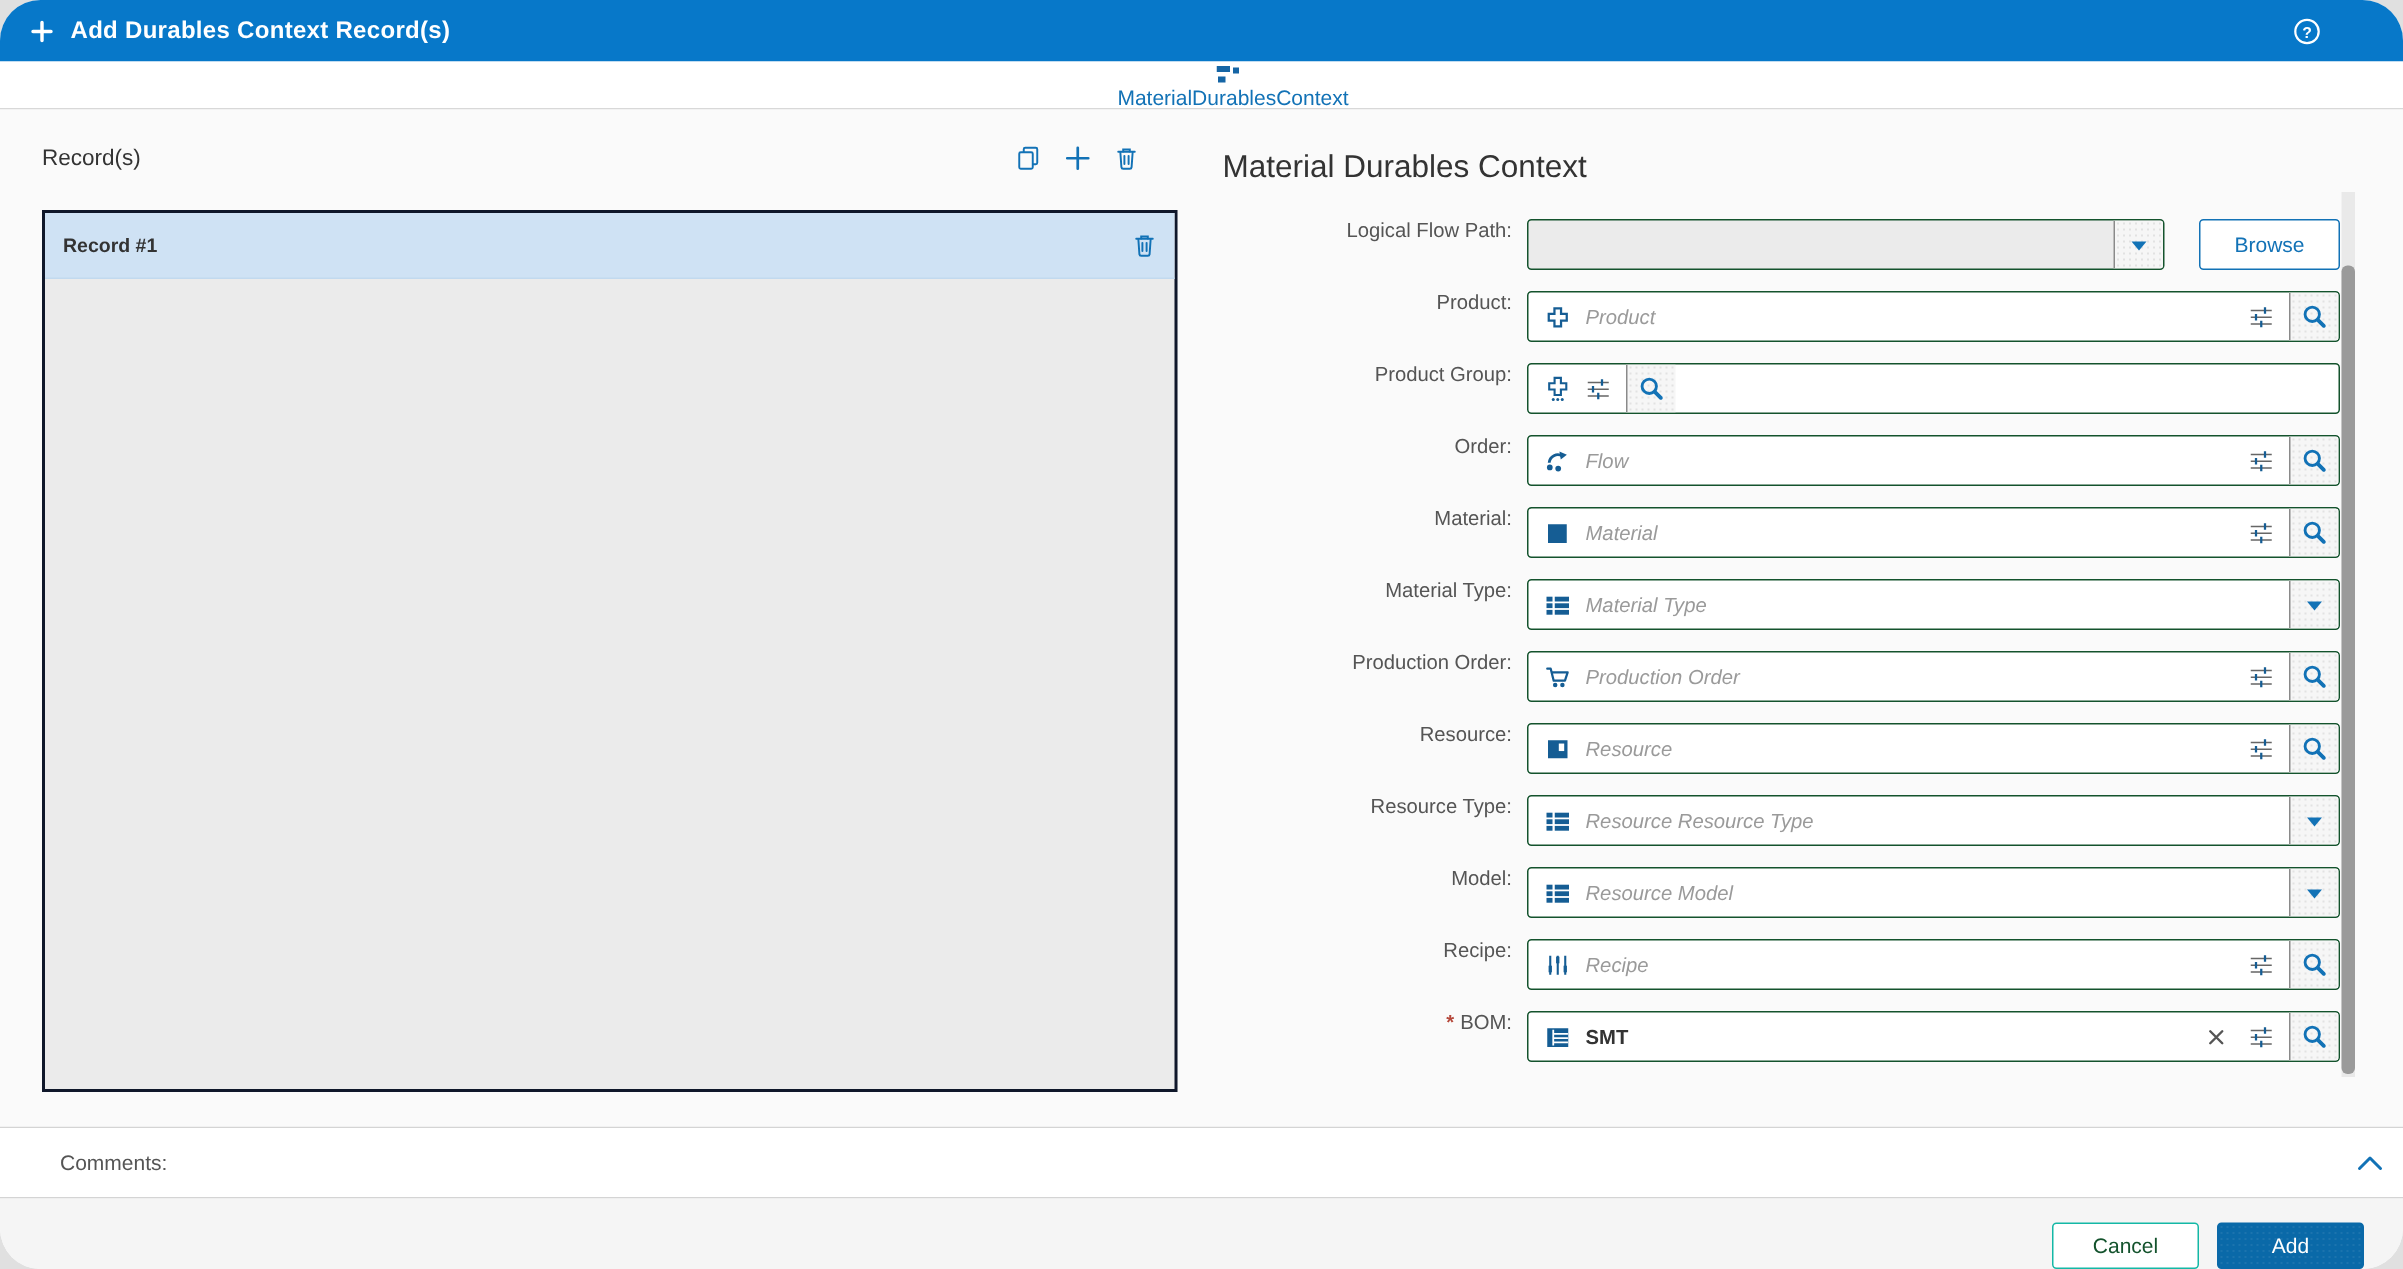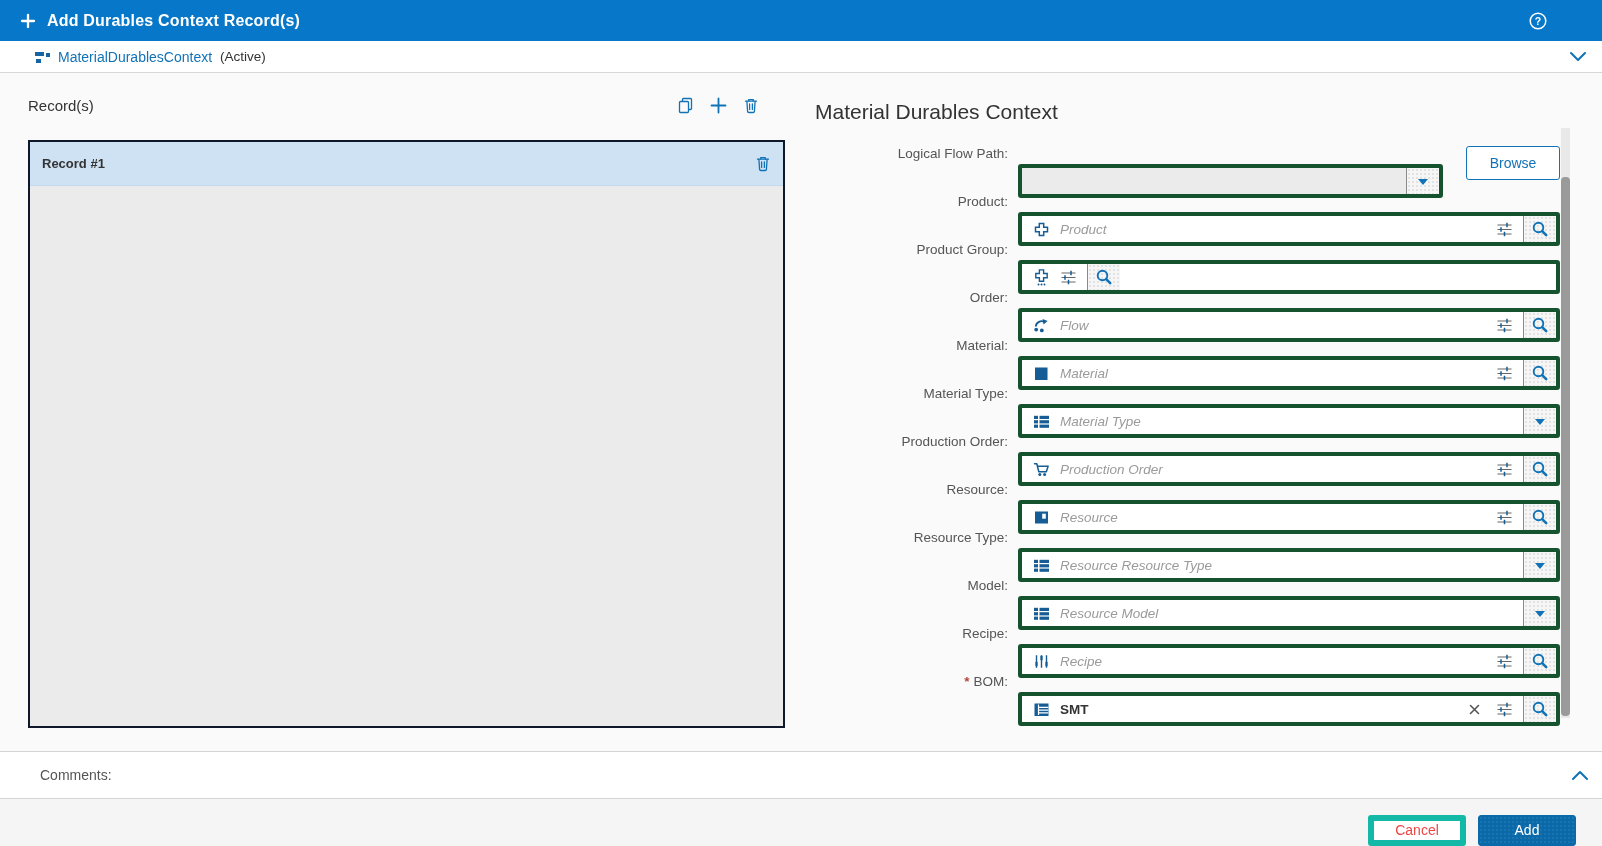--- a/index.html
+++ b/index.html
@@ -1,26 +1,26 @@
 <!DOCTYPE html>
 <html><head>
 <meta charset="utf-8">
 <style>
   * { margin:0; padding:0; box-sizing:border-box; }
   html,body { background:#e0e0e0; }
   body { font-family:"Liberation Sans", sans-serif; }
-  .app { position:relative; width:1602px; height:846px; background:#fafafa; overflow:hidden; margin:0 auto; }
+  .app { position:relative; width:1602px; height:846px; background:#fafafa; overflow:hidden; margin:0 auto;border-radius:27px; }
 
   
   .top-bar { height:41px; background:#0778c9; display:flex; align-items:center; padding-left:20px; }
   .top-bar .title { color:#fff; font-size:16px; font-weight:600; margin-left:11px; letter-spacing:.2px; }
   .help-btn { margin-left:auto; margin-right:54px; display:flex; align-items:center; cursor:pointer; }
 
   
-  .sub-bar { height:32px; background:#fff; border-bottom:1px solid #d8d8d8; display:flex; align-items:center; padding-left:35px; }
+  .sub-bar { height:32px; background:#fff; border-bottom:1px solid #d8d8d8; display:flex; align-items:center; padding-left:35px;flex-direction:column; }
   .entity-link { color:#1272b6; font-size:14px; margin-left:7px; cursor:pointer; text-decoration:none; }
   .entity-status { color:#333; font-size:13.5px; margin-left:8px; }
   .sub-bar .collapse { margin-left:auto; margin-right:14px; cursor:pointer; display:flex; }
 
   
   .content { position:relative; height:678px; background:#fafafa; }
 
   .left-panel { position:absolute; left:28px; top:22px; width:757px; }
   .panel-header { display:flex; align-items:center; height:20px; }
   .panel-title { font-size:15px; color:#333; font-weight:400; }
@@ -33,21 +33,21 @@
   .record-title { font-size:13px; font-weight:700; color:#333; line-height:17px; }
   .record-sub { font-size:13px; color:#333; line-height:17px; }
 
   .right-panel { position:absolute; left:815px; top:27px; width:745px; }
   .form-title { font-size:21px; color:#333; font-weight:400; height:18px; }
   .form-rows { margin-top:28px; }
   .form-row { display:flex; align-items:flex-start; height:34px; margin-bottom:14px; }
   .field-label { width:203px; padding-right:10px; text-align:right; font-size:13.5px; color:#555; flex-shrink:0; }
   .req { color:#b5483b; font-weight:700; margin-right:4px; }
 
-  .control, .combo { flex:1; height:34px; display:flex; align-items:stretch; border:4px solid #14532d; border-radius:3px; background:#fff; overflow:hidden; min-width:0;margin-top:18px; }
+  .control, .combo { flex:1; height:34px; display:flex; align-items:stretch; border:1px solid #14532d; border-radius:3px; background:#fff; overflow:hidden; min-width:0; }
   .combo { background:#ebebeb; }
   .combo-row { flex:1; display:flex; gap:23px; }
   .lead-icon { display:flex; align-items:center; padding-left:11px; flex-shrink:0; }
   .field-input { flex:1; min-width:0; border:none; outline:none; background:transparent; padding:0 8px 0 10px; font-size:13.5px; color:#333; font-family:inherit; }
   .field-input::placeholder { color:#9a9a9a; font-style:italic; font-weight:400; }
   .bom-input { font-weight:600; }
   .filter-btn { display:flex; align-items:center; padding:0 9px; cursor:pointer; flex-shrink:0; }
   .clear-btn { display:flex; align-items:center; padding:0 5px; cursor:pointer; flex-shrink:0; }
   .btn-section { width:33px; flex-shrink:0; border-left:1px solid #8a8a8a; background:#f6f6f6;
                  background-image:radial-gradient(#e2e2e2 .8px, transparent .8px); background-size:4px 4px;
@@ -57,21 +57,21 @@
   .scrollbar { position:absolute; left:1561px; top:55px; width:9px; height:590px; background:#e9e9e9; }
   .scroll-thumb { position:absolute; left:0; top:49px; width:9px; height:539px; background:#9a9a9a; border-radius:4px; }
 
   
   .comments-bar { height:48px; background:#fff; border-top:1px solid #d4d4d4; border-bottom:1px solid #d4d4d4; display:flex; align-items:center; padding:0 12px 0 40px; }
   .comments-label { font-size:14px; color:#555; }
   .comments-bar .collapse { margin-left:auto; cursor:pointer; display:flex; }
 
   .footer { height:62px; background:#f5f5f5; display:flex; align-items:center; justify-content:flex-end; gap:12px; padding-right:26px; }
   .btn { height:31px; width:98px; border-radius:3px; font-size:14px; font-family:inherit; cursor:pointer; }
-  .btn-cancel { background:#fff; border:6px solid #14b8a6; color:#ef4444; }
+  .btn-cancel { background:#fff; border:1px solid #14b8a6; color:#14532d; }
   .btn-add { background:#0a69a8; border:1px solid #0a69a8; color:#fff;
              background-image:radial-gradient(rgba(255,255,255,.07) .8px, transparent .8px); background-size:4px 4px; }
 </style>
 </head>
 <body>
 
 <div class="app">
 
   <header class="top-bar">
     <span style="display:flex">

